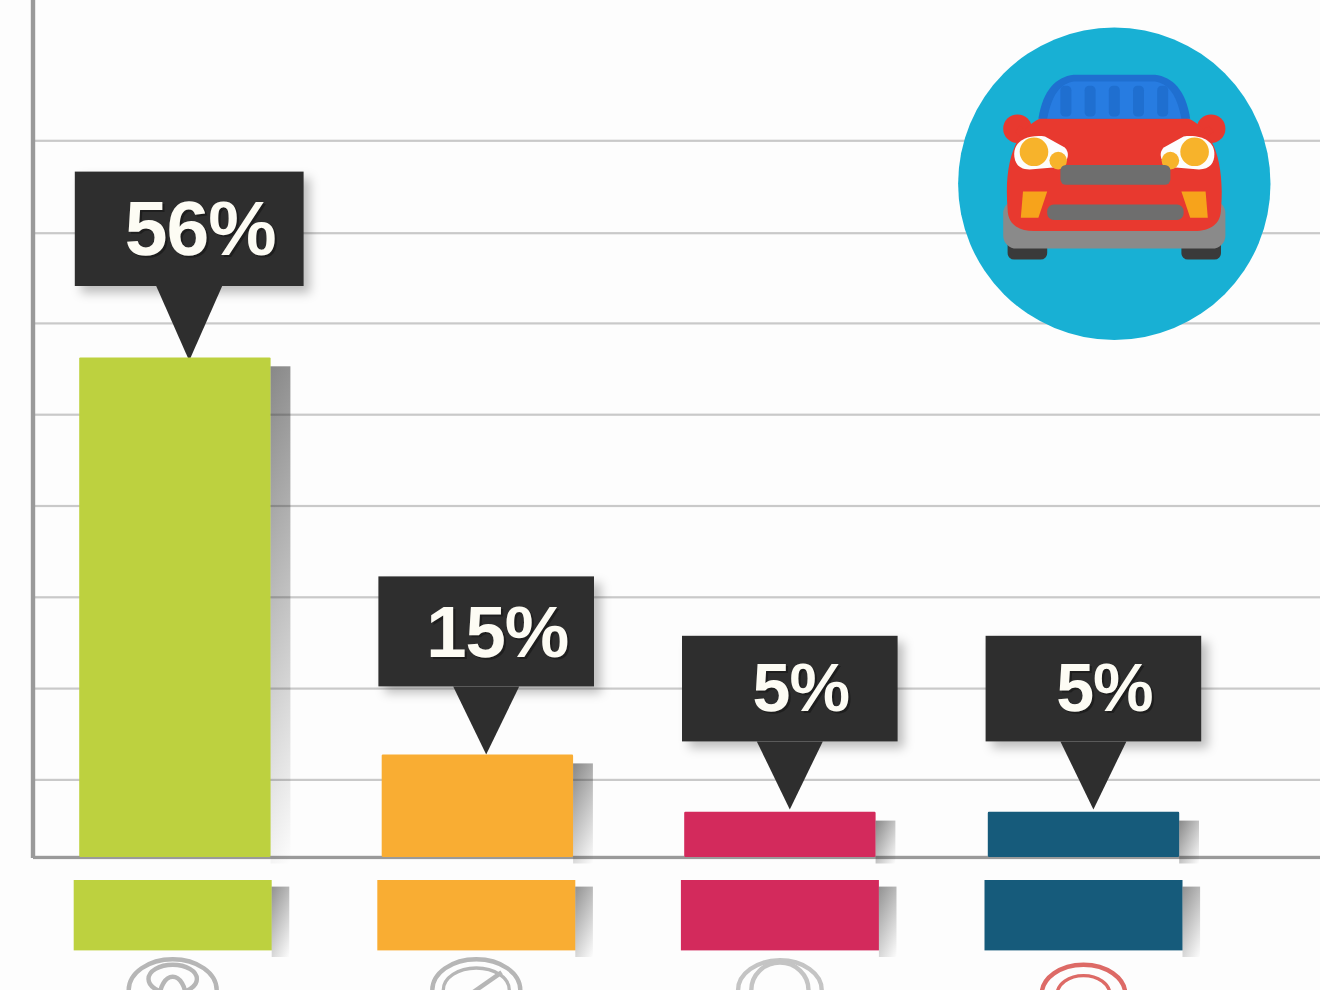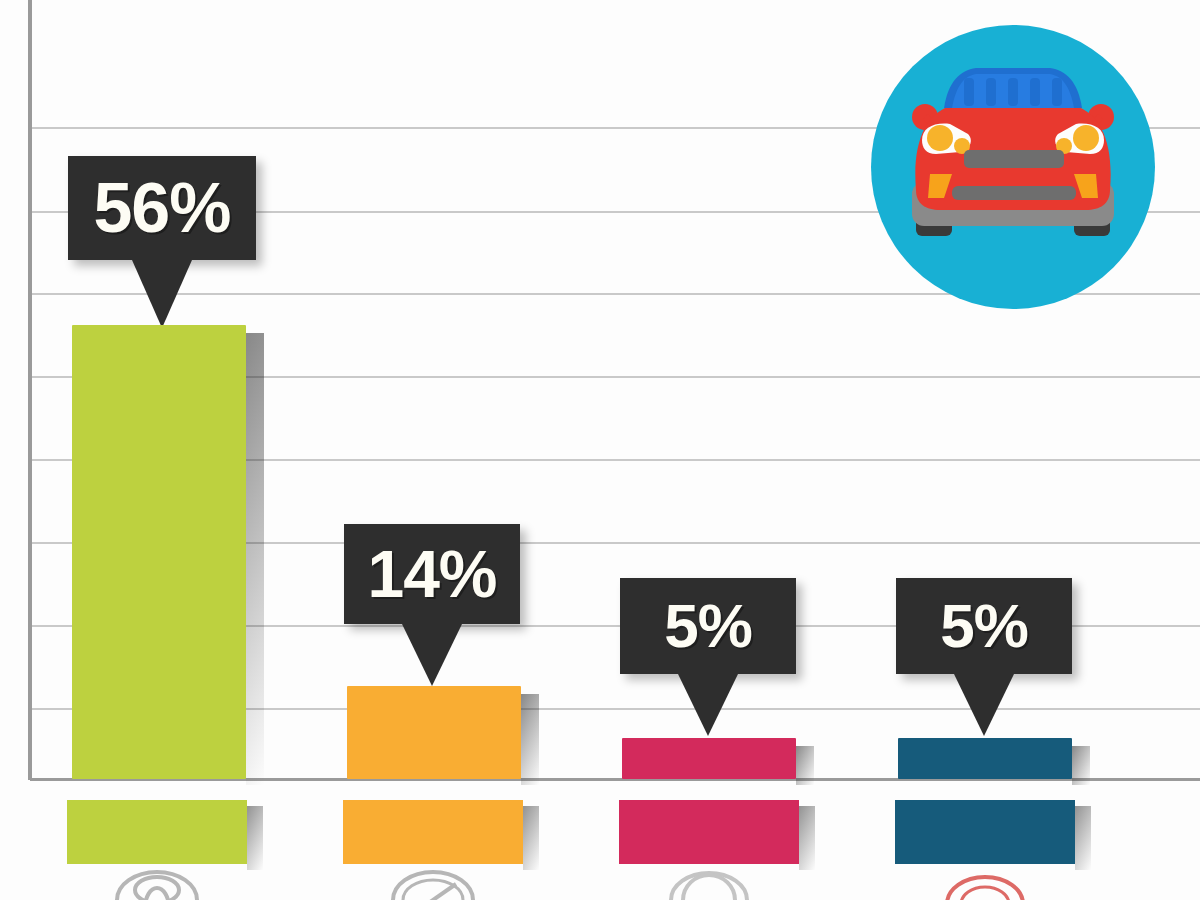--- a/index.html
+++ b/index.html
@@ -13,21 +13,21 @@
   .axis-x{position:absolute;height:3px;background:#9a9a9a;}
 
   
   .bar{position:absolute;border-radius:1px;}
   .bar::after{content:"";position:absolute;top:8px;left:100%;width:18px;bottom:-6px;
               background:linear-gradient(115deg,rgba(40,40,40,.55),rgba(40,40,40,0));
               pointer-events:none;}
 
   
   .callout{position:absolute;background:#2e2e2e;display:flex;align-items:center;
-           justify-content:center;box-shadow:6px 6px 9px rgba(0,0,0,.25);}
+           justify-content:center;box-shadow:6px 6px 9px rgba(0,0,0,.25);padding-left:20px;}
   .callout .val{color:#fdfcf4;font-weight:bold;letter-spacing:-1px;
                 text-shadow:2px 2px 0 rgba(0,0,0,.35);line-height:1;}
   .callout .tip{position:absolute;top:100%;left:50%;transform:translateX(-50%);
                 width:0;height:0;border-left:30px solid transparent;
                 border-right:30px solid transparent;}
 
   
   .swatch{position:absolute;}
   .swatch::after{content:"";position:absolute;top:6px;left:100%;width:16px;bottom:-6px;
                  background:linear-gradient(115deg,rgba(40,40,40,.5),rgba(40,40,40,0));}
@@ -99,21 +99,21 @@
       <rect x="84" y="164" width="124" height="14" rx="6" fill="#6e6e6e"></rect>
     </svg>
   </div>
 
   <div class="callout" style="left:68px;top:156px;width:188px;height:104px;">
     <span class="val" style="font-size:70px;">56%</span>
     <span class="tip" style="border-top:68px solid #2e2e2e;"></span>
   </div>
 
   <div class="callout" style="left:344px;top:524px;width:176px;height:100px;">
-    <span class="val" style="font-size:66px;">14%</span>
+    <span class="val" style="font-size:66px;">15%</span>
     <span class="tip" style="border-top:62px solid #2e2e2e;"></span>
   </div>
 
   <div class="callout" style="left:620px;top:578px;width:176px;height:96px;">
     <span class="val" style="font-size:62px;">5%</span>
     <span class="tip" style="border-top:62px solid #2e2e2e;"></span>
   </div>
 
   <div class="callout" style="left:896px;top:578px;width:176px;height:96px;">
     <span class="val" style="font-size:62px;">5%</span>

